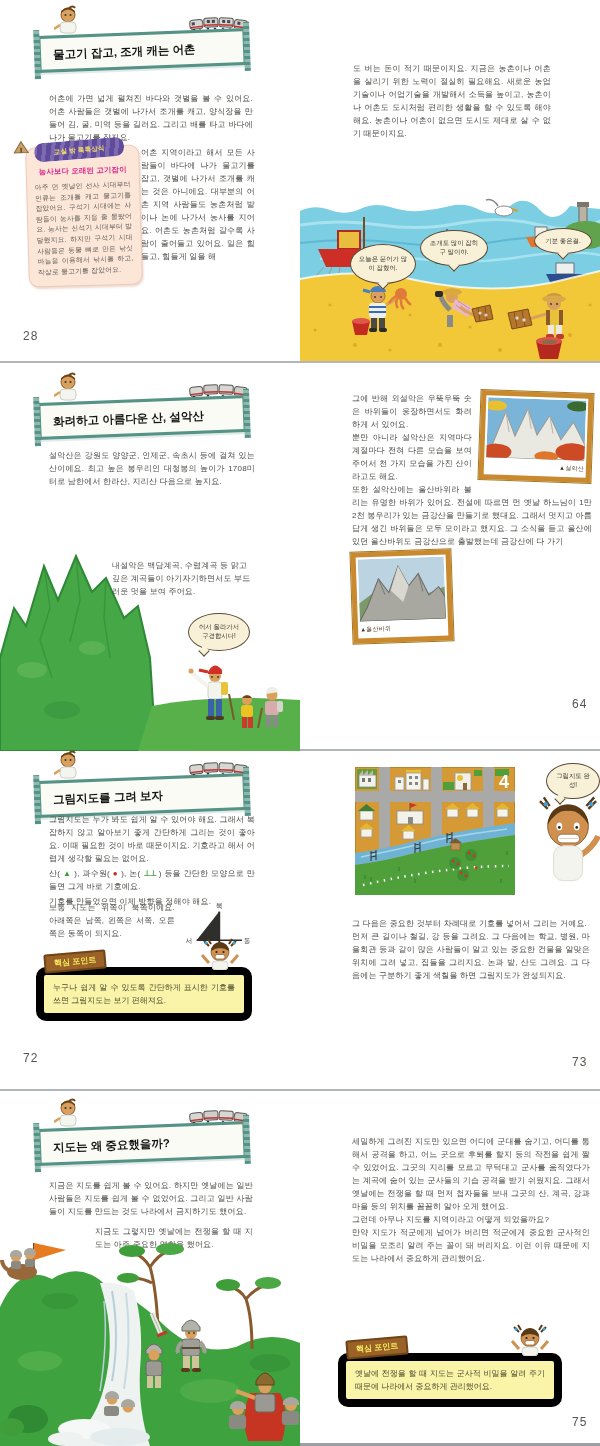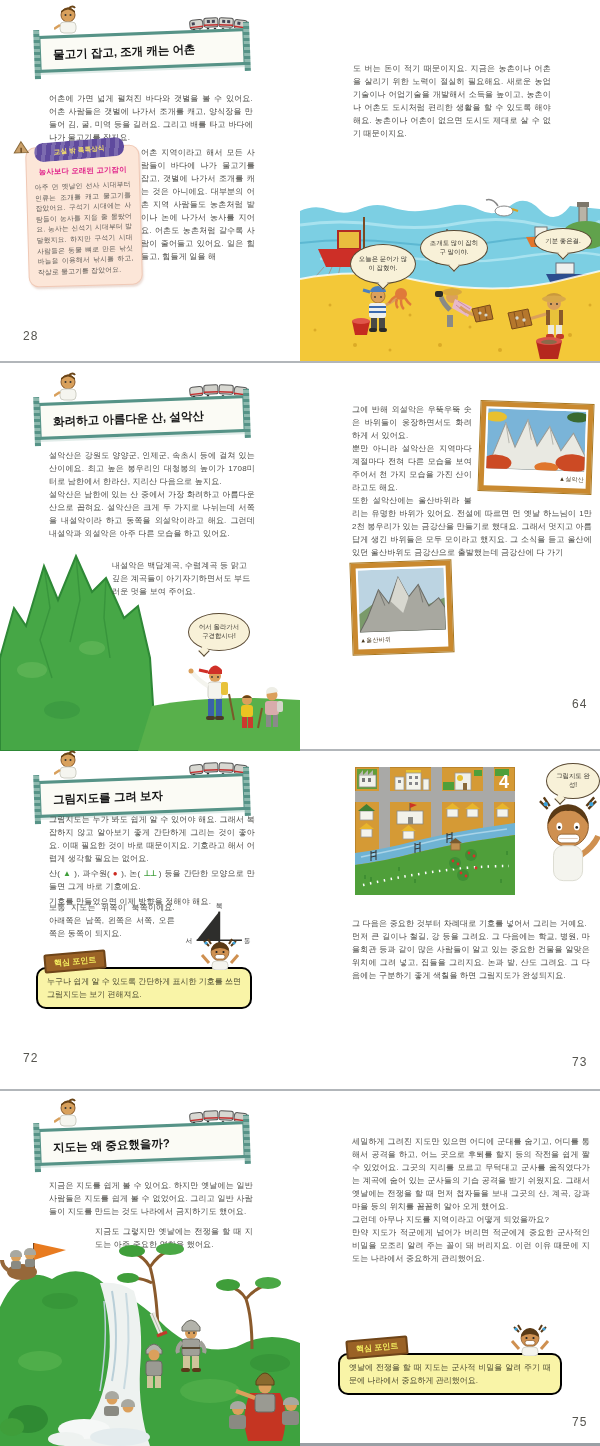--- a/index.html
+++ b/index.html
@@ -37,21 +37,21 @@
   
   .bubble{position:absolute;box-sizing:border-box;background:#f8f1d8;border:1.5px solid #5a4a34;
     border-radius:50%;display:flex;align-items:center;justify-content:center;text-align:center;
     font-size:6.4px;line-height:8.6px;color:#33302a;padding:4px 6px;z-index:5}
   .bubble::after{content:"";position:absolute;width:7px;height:7px;background:#f8f1d8;
     border-right:1.5px solid #5a4a34;border-bottom:1.5px solid #5a4a34;bottom:-4.5px;left:50%;
     transform:translateX(-50%) rotate(45deg)}
   .bubble.tail-l::after{left:25%}
   
   .keypoint{position:absolute}
-  .kp-box{background:#f9f4a7;border:2px solid #000000;border-radius:10px;padding:6px 9px;
+  .kp-box{background:#f9f4a7;border:8px solid #000000;border-radius:10px;padding:6px 9px;
     font-size:8px;line-height:13px;color:#4c4a30;text-align:justify}
   .kp-box p{margin:0}
   .kp-sign{position:absolute;top:-15px;left:8px;background:#9a6226;border:2px solid #6e4418;
     color:#f3ec5e;font-size:8px;font-weight:bold;padding:2px 8px;transform:rotate(-5deg);
     border-radius:2px;z-index:2}
   .kp-girl{position:absolute;top:-29px;right:12px;z-index:1}
   
   .photo{background:#fff;border:5px solid #c9892f;outline:1px solid #a8771f;padding:2px}
   .pcap{font-size:6px;color:#4a3a20;margin-top:2px}
   .sym-mtn{color:#3f9e3a}
@@ -336,31 +336,30 @@
           <rect x="265" y="153" width="14" height="14" rx="3" fill="#d8acac"></rect>
           <rect x="277" y="153" width="6" height="11" rx="2" fill="#d5d5cb"></rect>
           <rect x="266" y="167" width="5" height="12" fill="#8a8a8a"></rect>
             <rect x="273" y="167" width="5" height="12" fill="#8a8a8a"></rect>
           <line x1="262" y1="160" x2="258" y2="180" stroke="#7a5a2a" stroke-width="2"></line>
         </g>
       </svg>
 
       <div class="flow" style="left:49px;top:86px;width:206px">
         <p>설악산은 강원도 양양군, 인제군, 속초시 등에 걸쳐 있는 산이에요. 최고 높은 봉우리인 대청봉의 높이가 1708미터로 남한에서 한라산, 지리산 다음으로 높지요.</p>
-        <p>설악산은 남한에 있는 산 중에서 가장 화려하고 아름다운 산으로 꼽혀요. 설악산은 크게 두 가지로 나뉘는데 서쪽을 내설악이라 하고 동쪽을 외설악이라고 해요. 그런데 내설악과 외설악은 아주 다른 모습을 하고 있어요.</p>
       </div>
       <p class="p" style="left:112px;top:188px;width:142px;text-align:left">내설악은 백담계곡, 수렴계곡 등 맑고 깊은 계곡들이 아기자기하면서도 부드러운 멋을 보여 주어요.</p>
 
       <div class="bubble tail-l" style="left:188px;top:250px;width:62px;height:38px">
           <span>어서 올라가서 구경합시다!</span>
         </div>
     </div>
 
     <div class="page pr">
-      <div class="flow" style="left:52px;top:40px;width:240px">
+      <div class="flow" style="left:52px;top:29px;width:240px">
         <div class="photo" style="float:right;width:98px;margin:0 0 4px 8px;transform:rotate(2deg)">
           <svg width="98" height="60" viewBox="0 0 98 60">
             <rect width="98" height="60" fill="#7ab4d8"></rect>
             <path d="M6,46 L18,14 L28,38 L40,10 L50,36 L62,16 L74,40 L86,22 L98,44 L98,60 L0,60 Z" fill="#e9e9e2" stroke="#9a9a94" stroke-width="1"></path>
             <path d="M18,14 L22,34 M40,10 L44,30 M62,16 L66,34" stroke="#b5b5ad" stroke-width="1"></path>
             <ellipse cx="8" cy="8" rx="11" ry="5" fill="#e8c030"></ellipse>
             <ellipse cx="90" cy="6" rx="11" ry="5" fill="#3a6a30"></ellipse>
             <ellipse cx="10" cy="54" rx="15" ry="8" fill="#cc4a24"></ellipse>
             <ellipse cx="86" cy="52" rx="17" ry="9" fill="#cc4a24"></ellipse>
             <ellipse cx="60" cy="57" rx="12" ry="5" fill="#e0762c"></ellipse>

